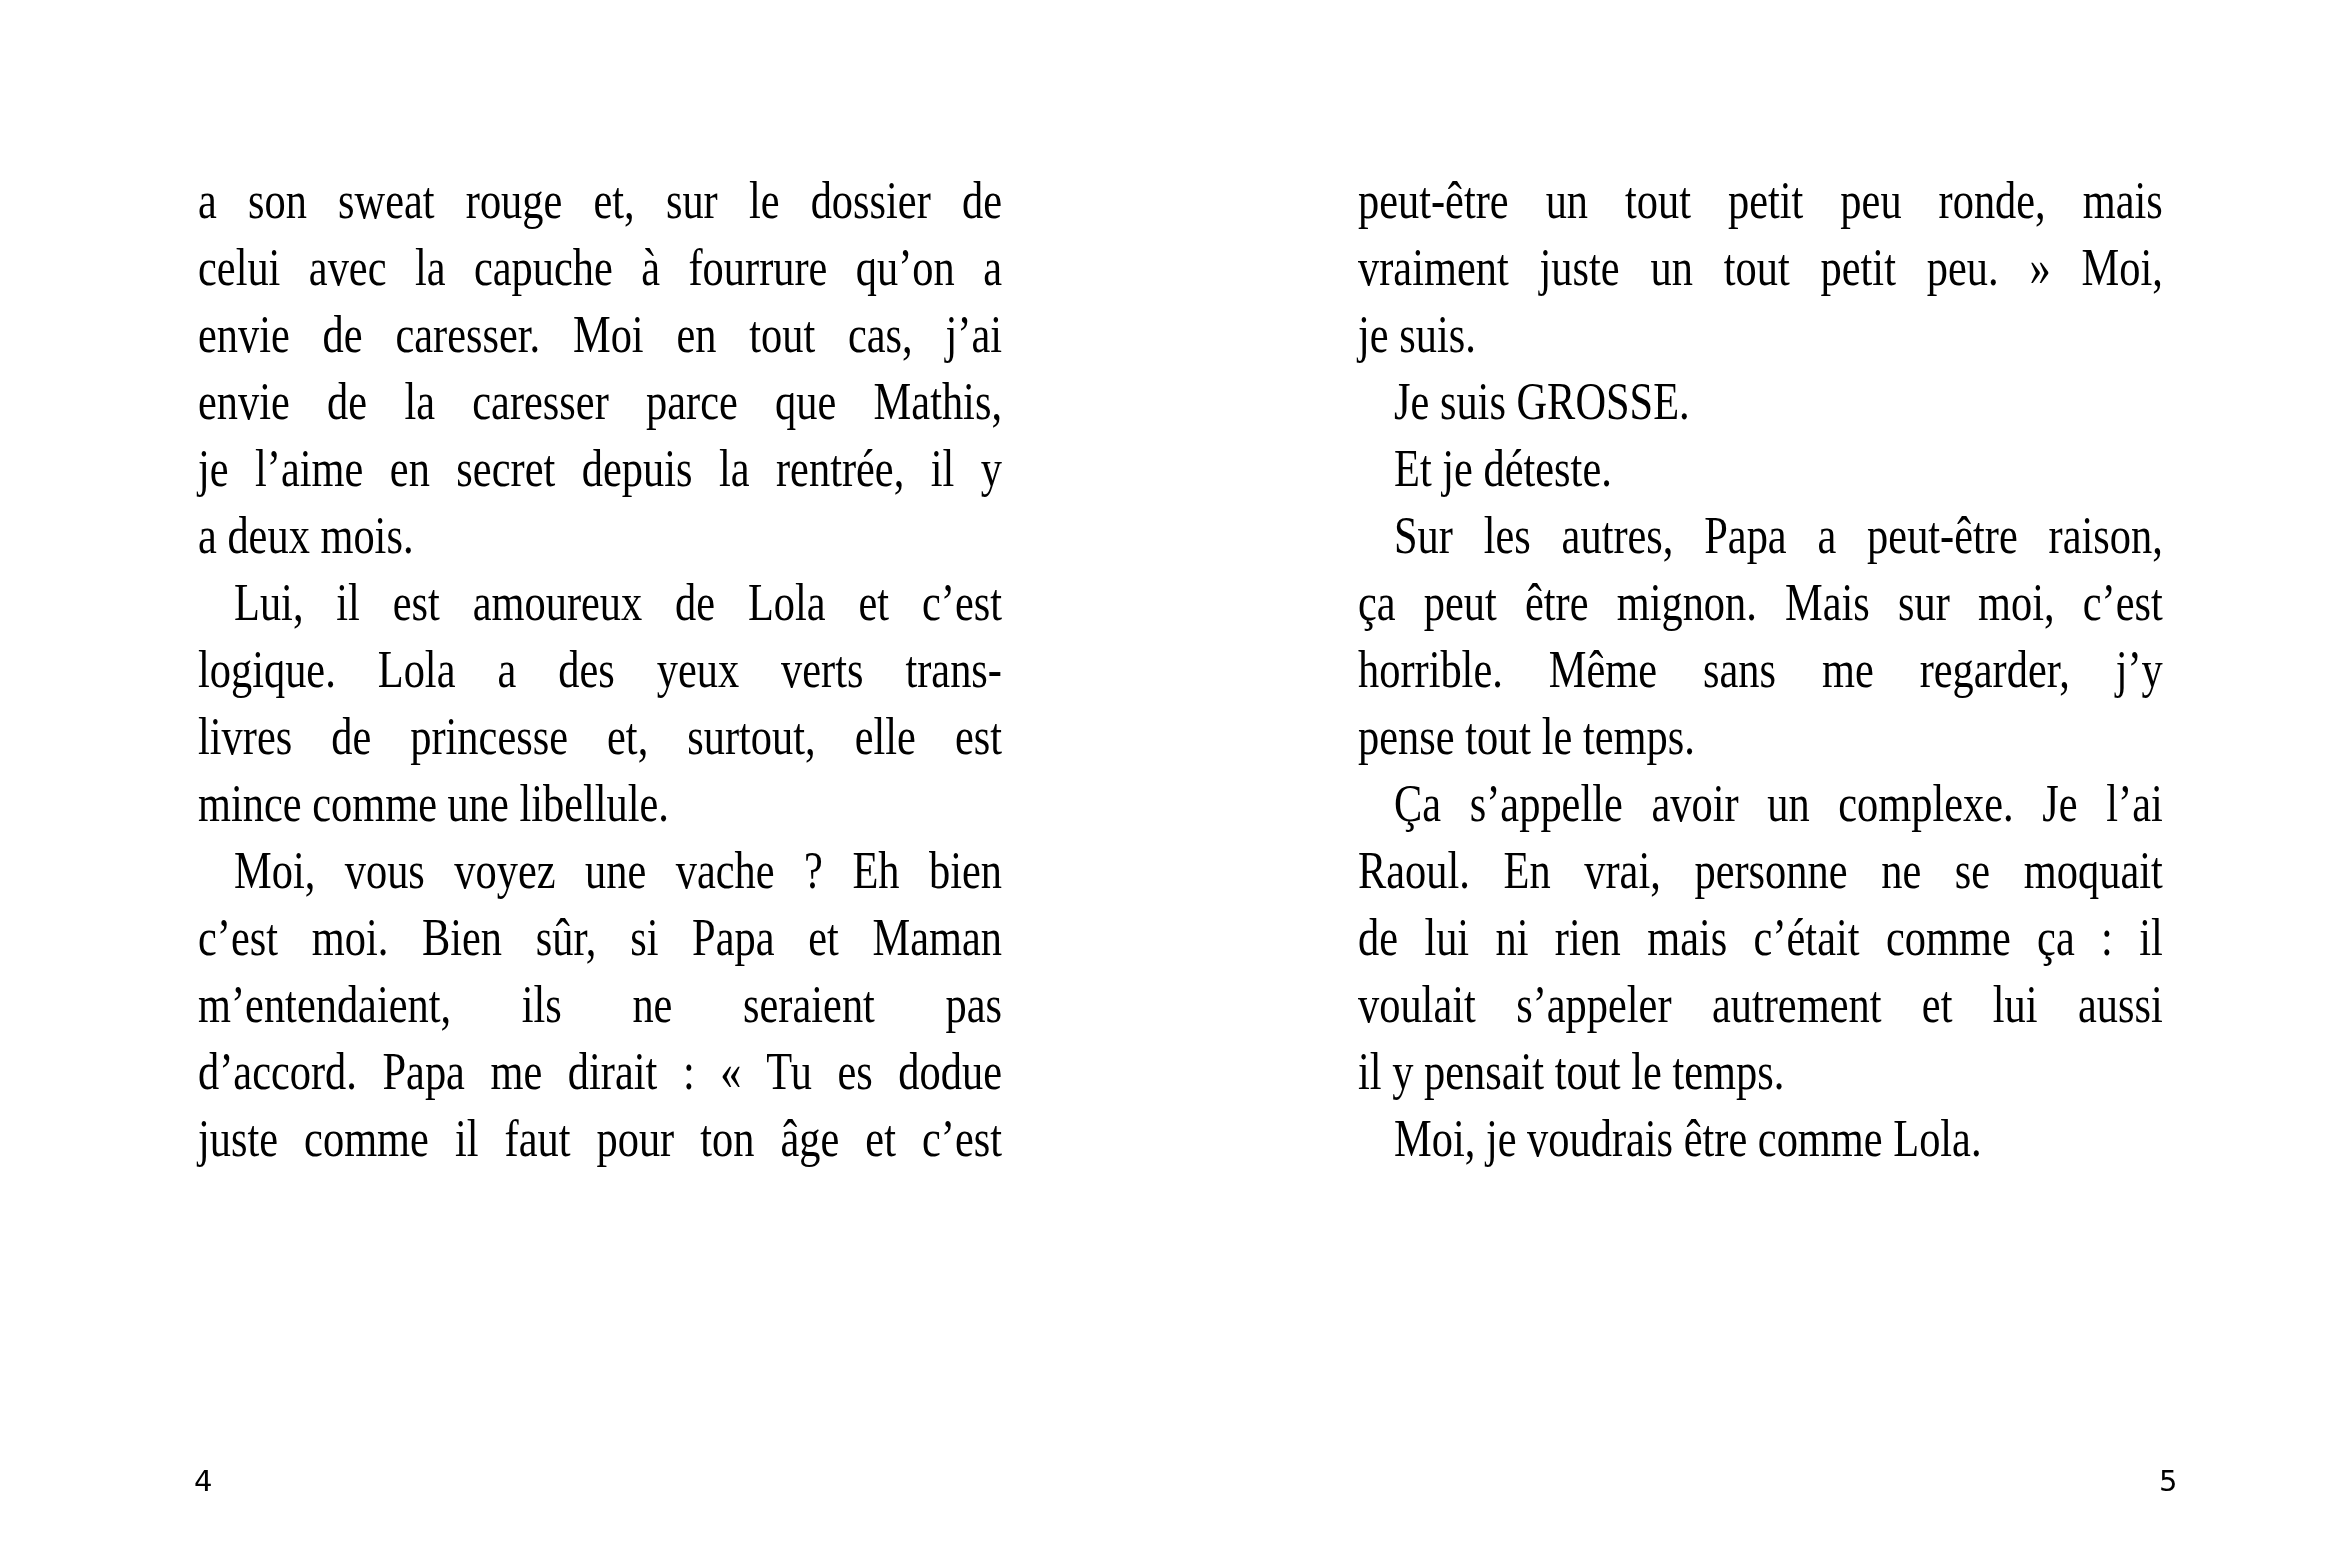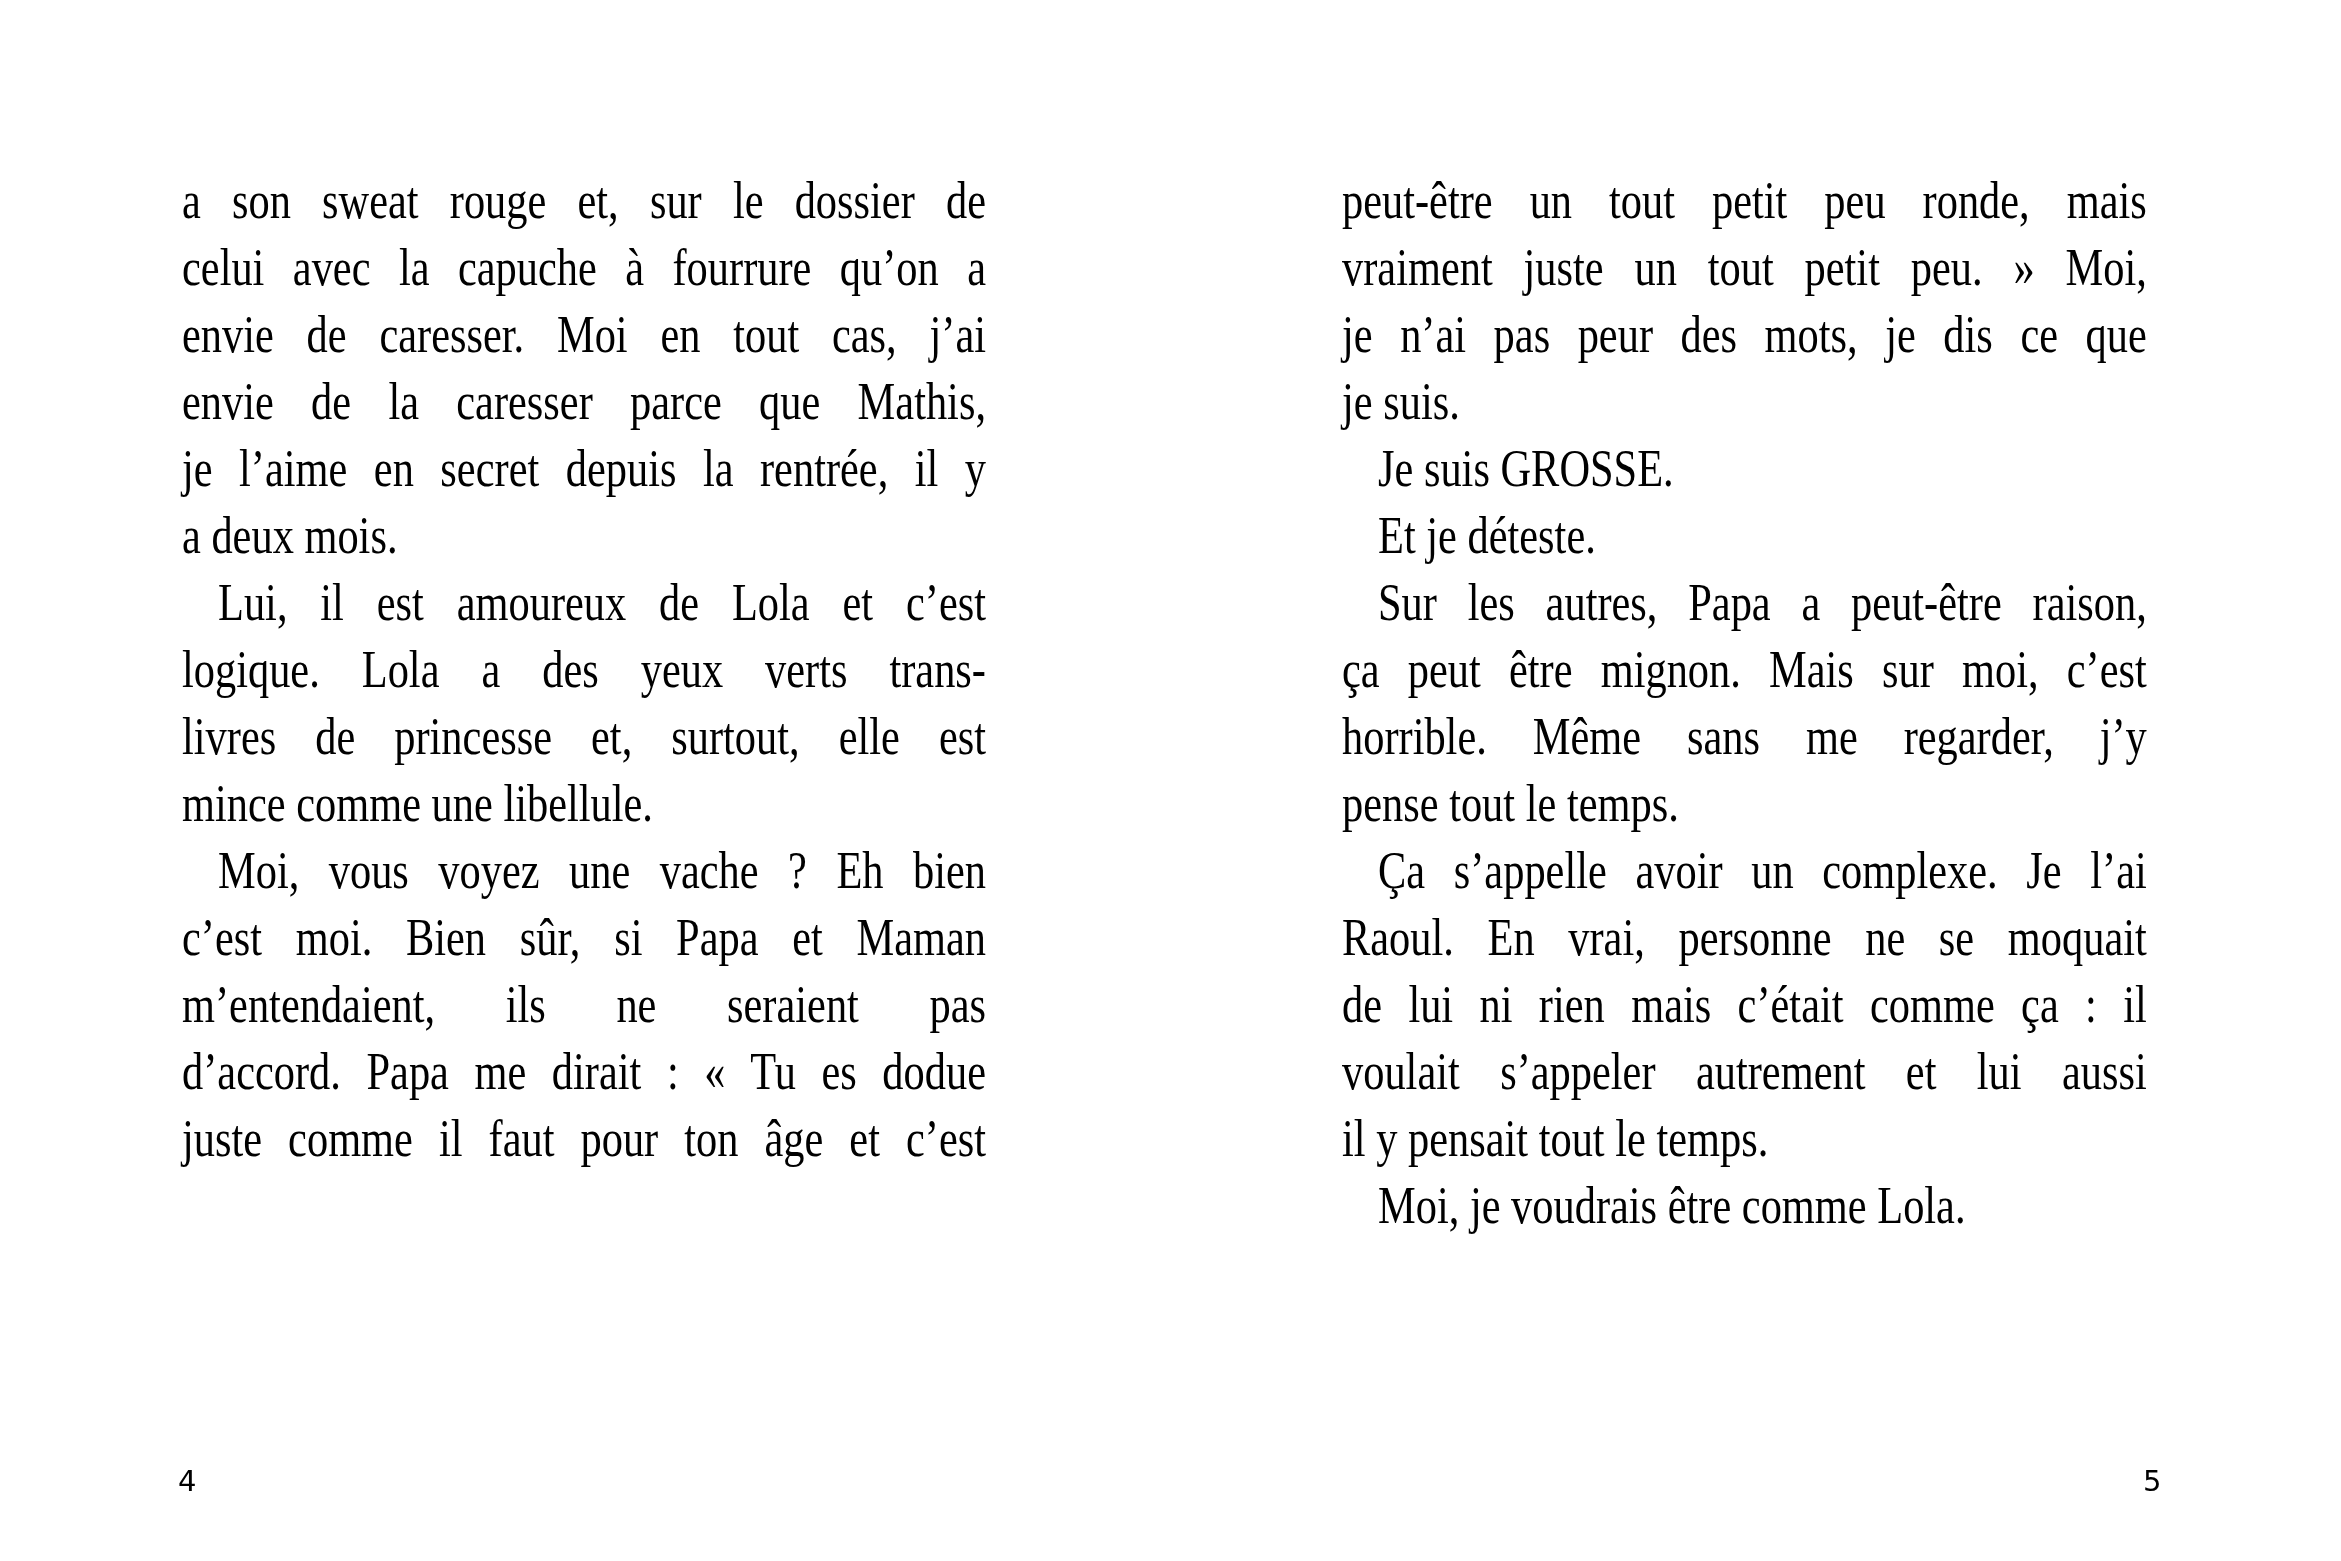--- a/index.html
+++ b/index.html
@@ -11,20 +11,21 @@
     width: 2342px;
     height: 1561px;
     position: relative;
     overflow: hidden;
     color: #000000;
   }
   .page {
     position: absolute;
     top: 0;
     height: 1561px;
+    margin-left: 16px;
   }
   .page-left { left: 0; width: 1171px; }
   .page-right { left: 1171px; width: 1171px; }
 
   .column {
     position: absolute;
     top: 167px;
   }
   .page-left .column { left: 182px; width: 804px; }
   .page-right .column { left: 171px; width: 805px; }
@@ -127,23 +128,20 @@
 </div>
 
 <div class="page page-right">
   <div class="column">
       <div class="line justify">
         <span class="line-inner">peut-être un tout petit peu ronde, mais</span>
       </div>
       <div class="line justify">
         <span class="line-inner">vraiment juste un tout petit peu. » Moi,</span>
       </div>
-      <div class="line justify">
-        <span class="line-inner">je n’ai pas peur des mots, je dis ce que</span>
-      </div>
       <div class="line last">
         <span class="line-inner">je suis.</span>
       </div>
       <div class="line last indent">
         <span class="line-inner">Je suis GROSSE.</span>
       </div>
       <div class="line last indent">
         <span class="line-inner">Et je déteste.</span>
       </div>
       <div class="line justify indent">

